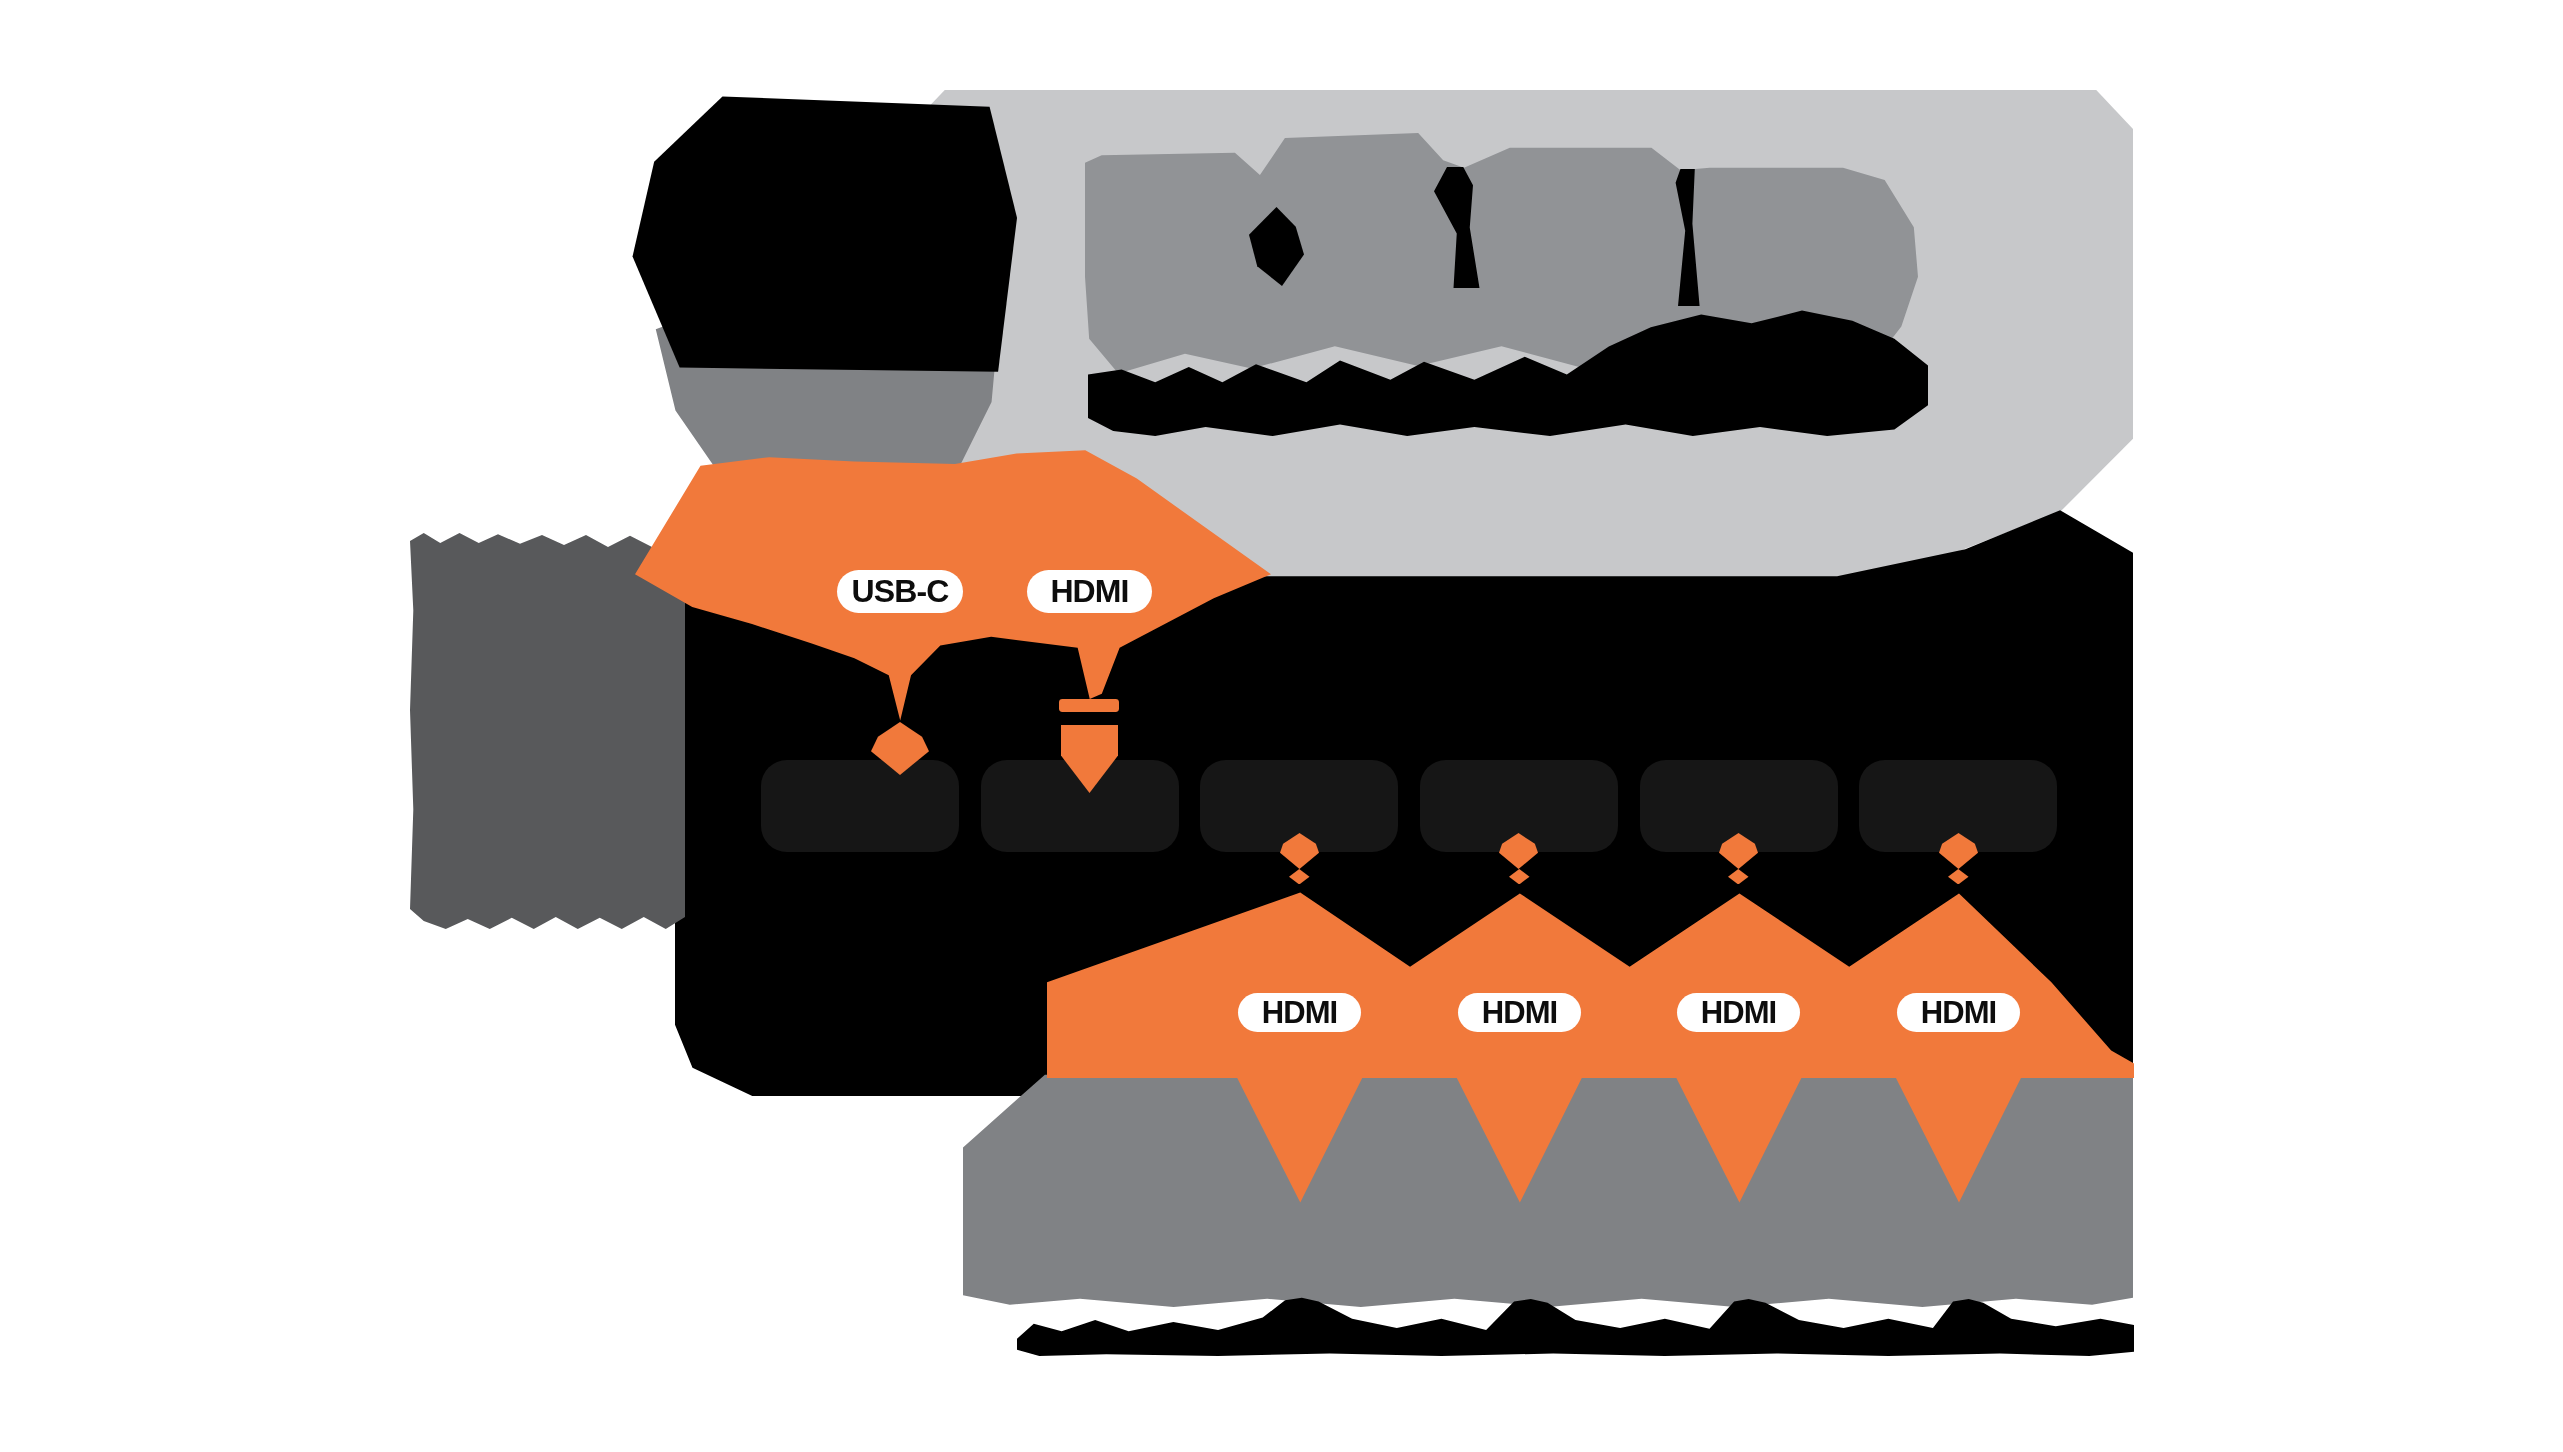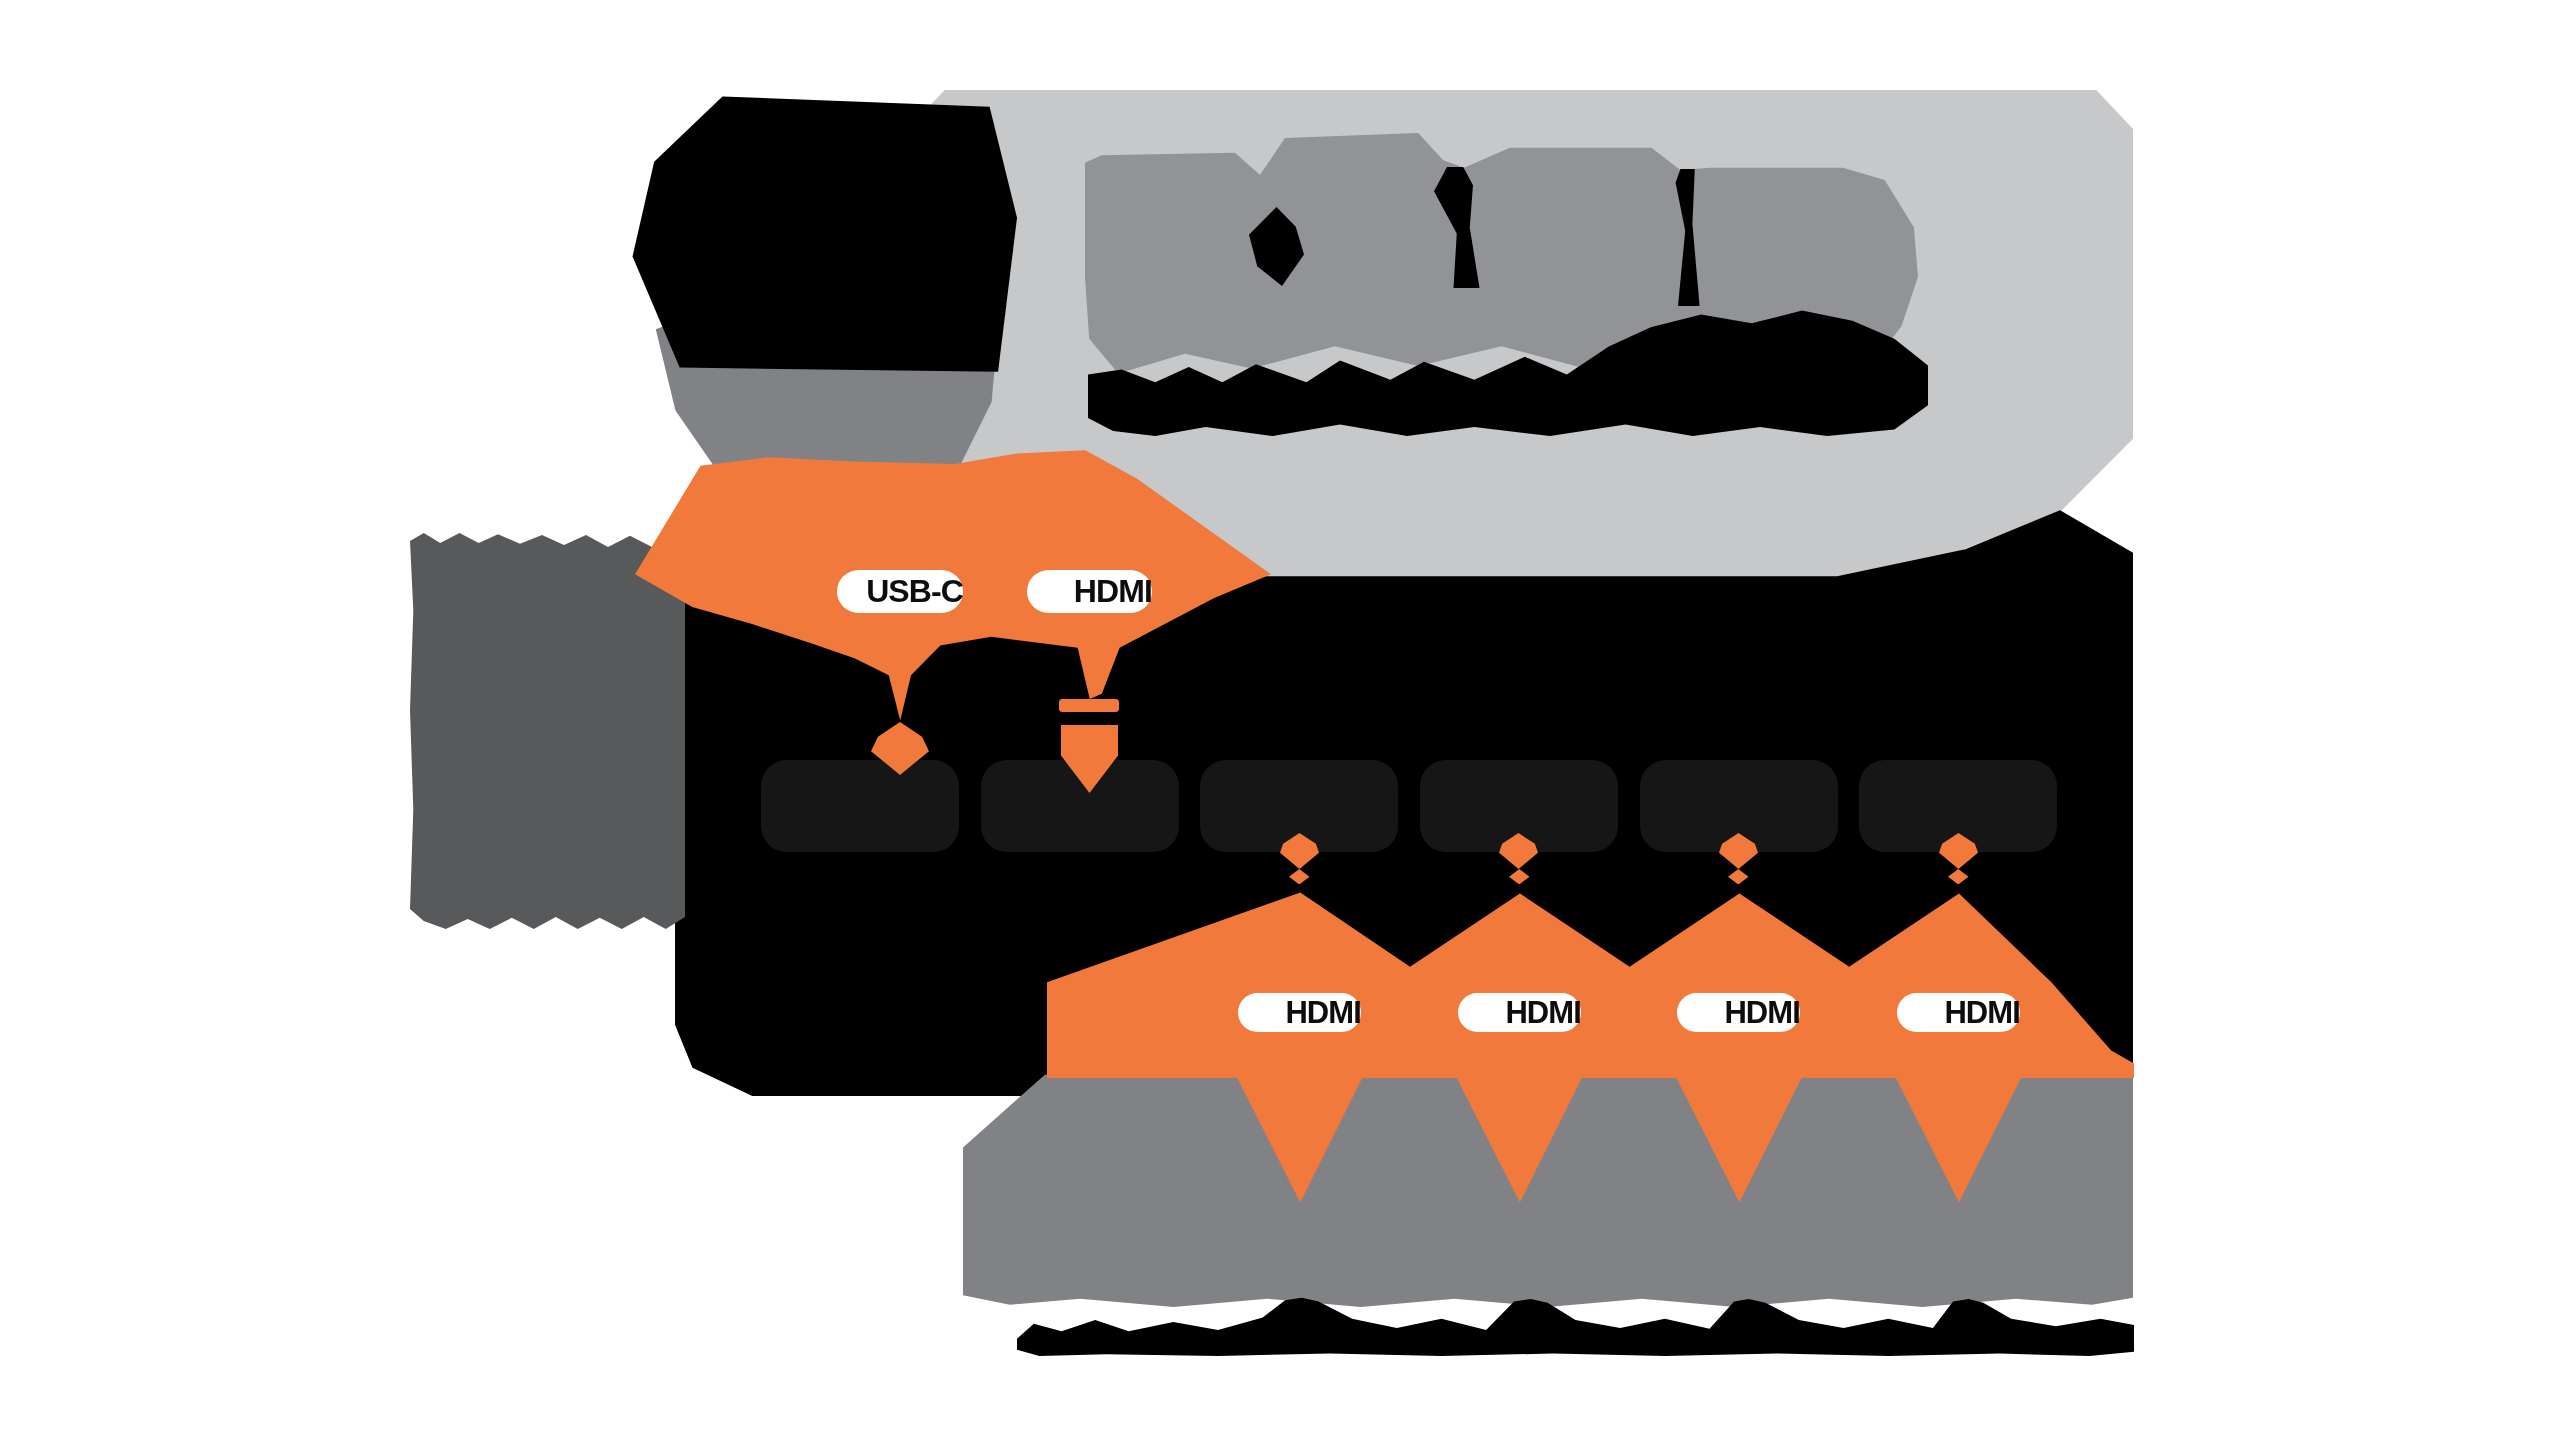--- a/index.html
+++ b/index.html
@@ -84,21 +84,21 @@
     left:963px;top:1073px;width:1170px;height:234px;background:var(--c-deck_gray,#808285);
     clip-path:polygon(7% 0.7%,100% 0.7%,100% 96%,96.5% 99%,90% 96.5%,82% 100%,74% 96.5%,66% 100%,58% 96.5%,50% 100%,42% 96.5%,34% 100%,26% 96.5%,18% 100%,10% 96.5%,4% 99%,0 95%,0 31.8%);
   }
   .caption-blob{
     left:1017px;top:1294px;width:1117px;height:62px;background:var(--c-black,#000);
     clip-path:polygon(0 72%,1.5% 48%,4% 60%,7% 42%,10% 60%,14% 45%,18% 58%,22% 38%,24% 10%,25.5% 6%,27% 12%,30% 40%,34% 55%,38% 40%,42% 58%,44.5% 12%,46% 8%,47.5% 14%,50% 42%,54% 55%,58% 40%,62% 56%,64.2% 12%,65.5% 8%,67% 14%,70% 42%,74% 55%,78% 40%,82% 55%,83.8% 12%,85.2% 8%,86.5% 14%,89% 40%,93% 52%,97% 40%,100% 50%,100% 93%,96% 100%,88% 96%,78% 100%,68% 96%,58% 100%,48% 96%,38% 100%,28% 96%,18% 100%,8% 97%,2% 100%,0 90%);
   }
   
   .pill{
     background:var(--c-pill_bg,#fff);border-radius:22px;
-    display:flex;align-items:center;justify-content:flex-end;
+    display:flex;align-items:center;justify-content:center;
     color:var(--c-pill_text,#0D0D0D);font-weight:700;letter-spacing:-0.9px;
   }
   .pill-top{top:570px;height:43px;font-size:32px;}
   .pill-usbc{left:837px;width:126px;}
   .pill-hdmi-top{left:1027px;width:125px;}
   .pill-bottom{top:993px;height:39px;width:123px;font-size:31px;}
 </style>
 </head>
 <body>
 

